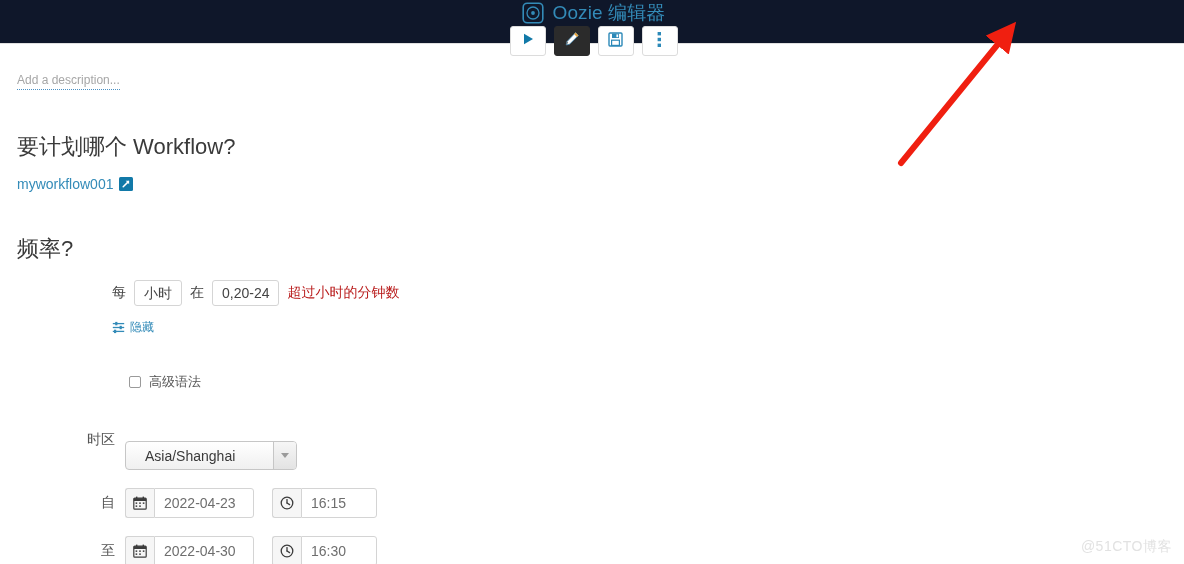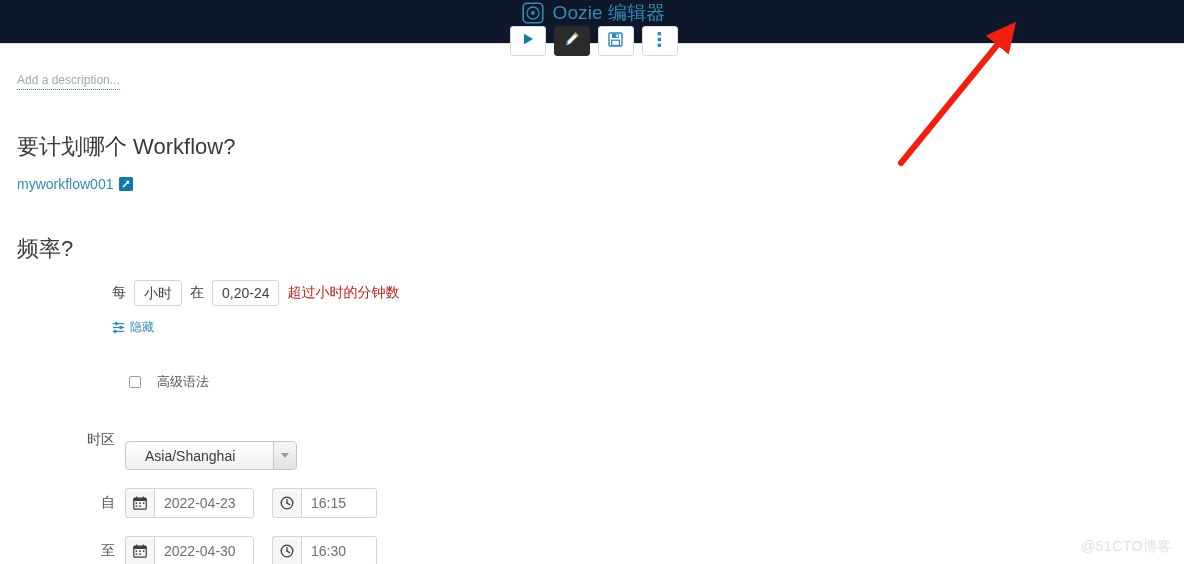--- a/index.html
+++ b/index.html
@@ -161,21 +161,21 @@
   }
   .hide-toggle .lbl {
     color: #338bb8;
     font-size: 12px;
   }
   .sliders-icon { width: 13px; height: 13px; display:block; }
 
   .checkbox-row {
     display: flex;
     align-items: center;
-    gap: 16px;
+    gap: 8px;
     margin-top: 37px;
     padding-left: 112px;
     font-size: 13px;
     color: #555;
     text-align: center;
   }
   .cbox {
     width: 12px;
     height: 12px;
     border: 1px solid #9a9a9a;

